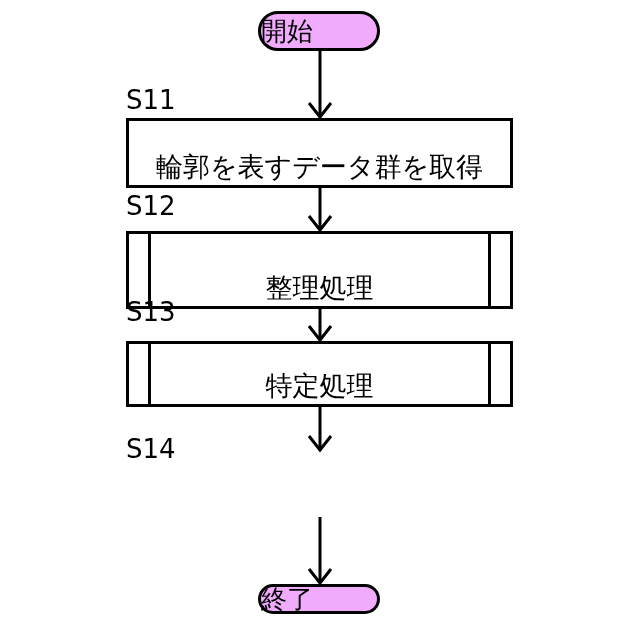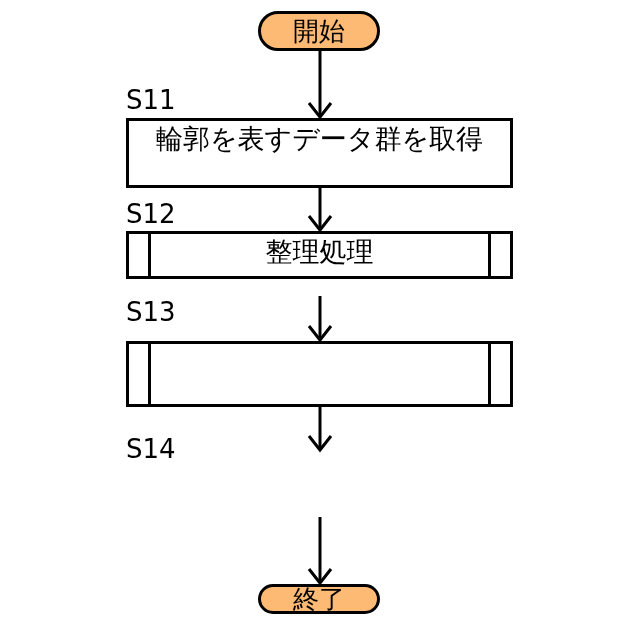--- a/index.html
+++ b/index.html
@@ -13,38 +13,37 @@
     background: var(--bg, #ffffff);
     font-family: "DejaVu Sans", "Liberation Sans", sans-serif;
     color: var(--line, #000000);
     overflow: hidden;
   }
   .terminator {
     position: absolute;
     box-sizing: border-box;
     border: 3px solid var(--line, #000);
     border-radius: 22px;
-    background: #fdba74;
+    background: #f0abfc;
     display: flex;
     align-items: center;
-    justify-content: center;
     font-size: 26px;
     z-index: 2;
   }
   .terminator.start { left: 258px; top: 11px;  width: 122px; height: 40px; }
   .terminator.end   { left: 258px; top: 584px; width: 122px; height: 30px; }
   .proc {
     position: absolute;
     box-sizing: border-box;
     left: 126px;
     width: 387px;
     border: 3px solid var(--line, #000);
     background: #fff;
     display: flex;
-    align-items: flex-start;
+    align-items: flex-end;
     justify-content: center;
     font-size: 27px;
     z-index: 2;
   }
   .proc .box-label { position: relative; z-index: 1; }
   .proc .bar {
     position: absolute;
     top: 0;
     bottom: 0;
     width: 3px;
@@ -103,31 +102,32 @@
       <line x1="320" y1="517" x2="320" y2="582"></line>
       <polyline points="309,569 320,583 331,569"></polyline>
     </g>
   </svg>
 
   <div class="step-id" style="top:86px">S11</div>
   <div class="proc" style="top:118px;height:70px">
     <span class="box-label">輪郭を表すデータ群を取得</span>
   </div>
 
-  <div class="step-id" style="top:200px">S12</div>
-  <div class="proc" style="top:231px;height:48px">
+  <div class="step-id" style="top:192px">S12</div>
+  <div class="proc" style="top:231px;height:78px">
     <span class="bar left"></span>
     <span class="bar right"></span>
     <span class="box-label">整理処理</span>
   </div>
 
   <div class="step-id" style="top:298px">S13</div>
   <div class="proc" style="top:341px;height:66px">
     <span class="bar left"></span>
     <span class="bar right"></span>
+    <span class="box-label">特定処理</span>
   </div>
 
   <div class="step-id" style="top:435px">S14</div>
 
   <div class="terminator end">
     <span>終了</span>
   </div>
 
 </div>
 

